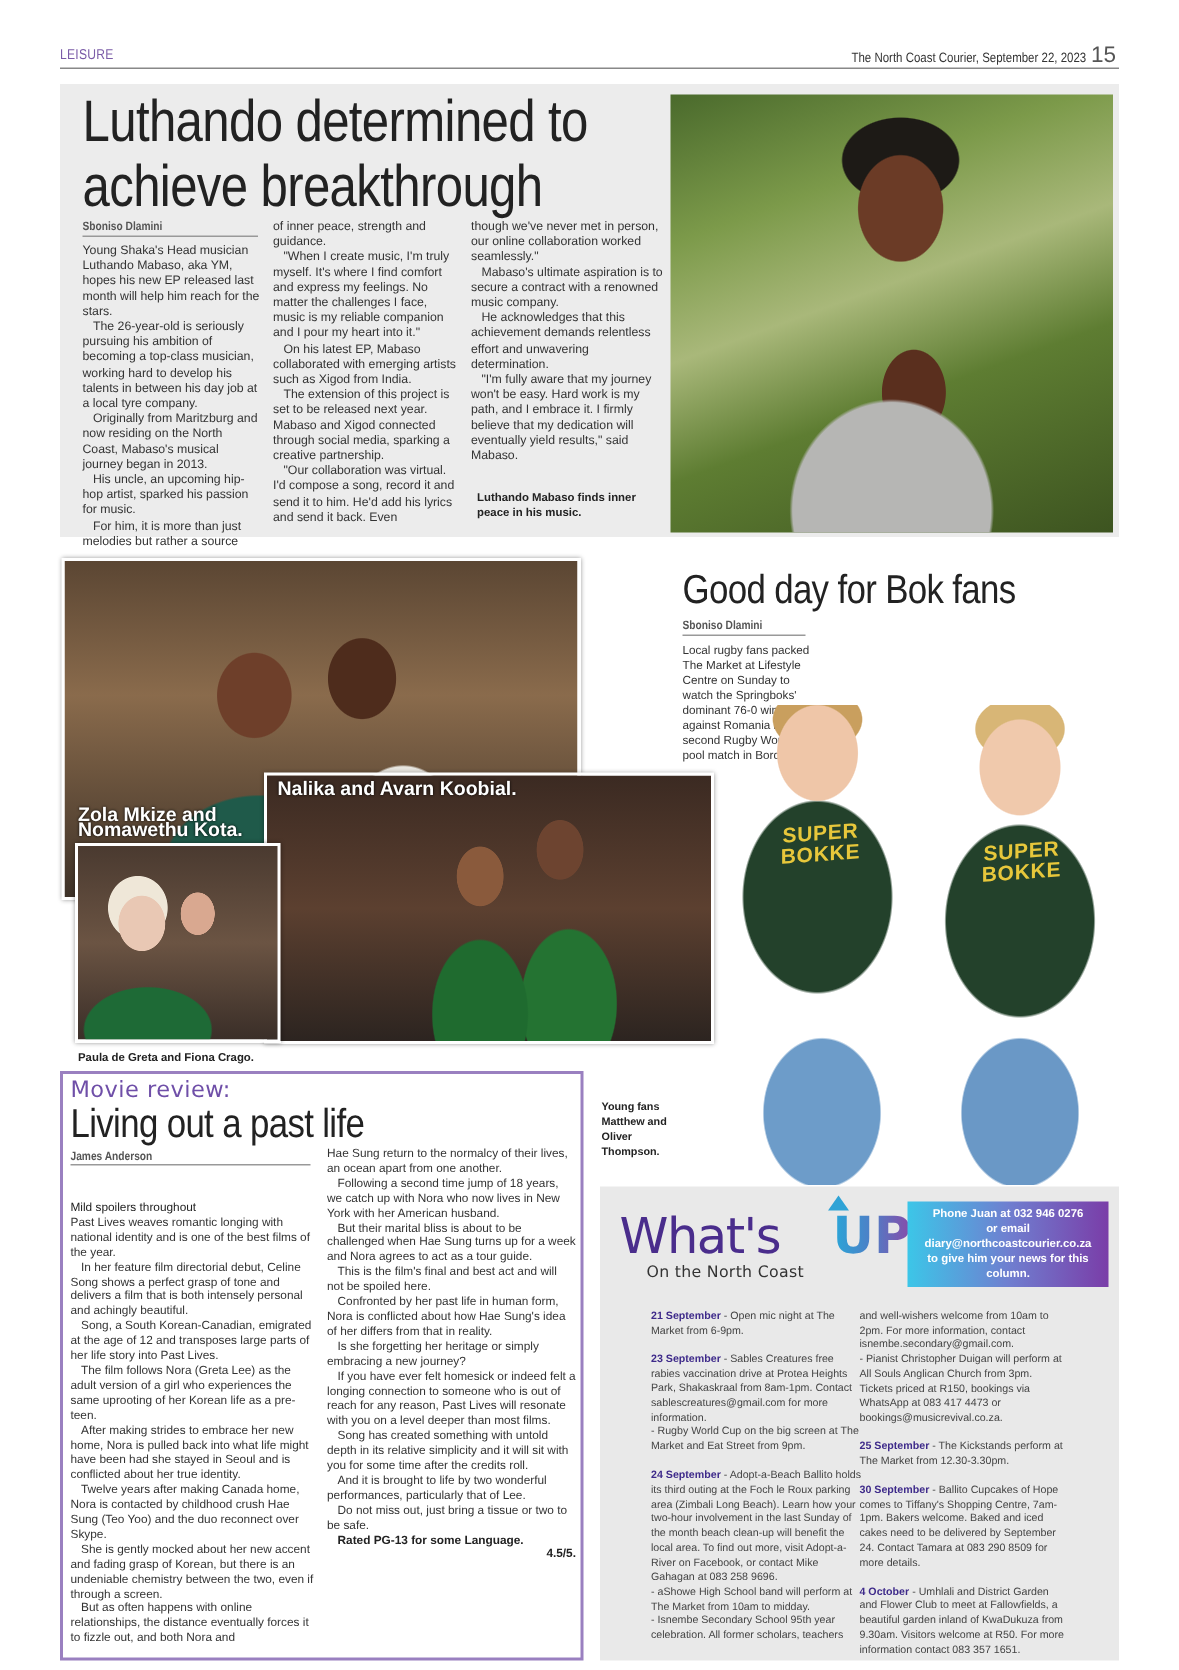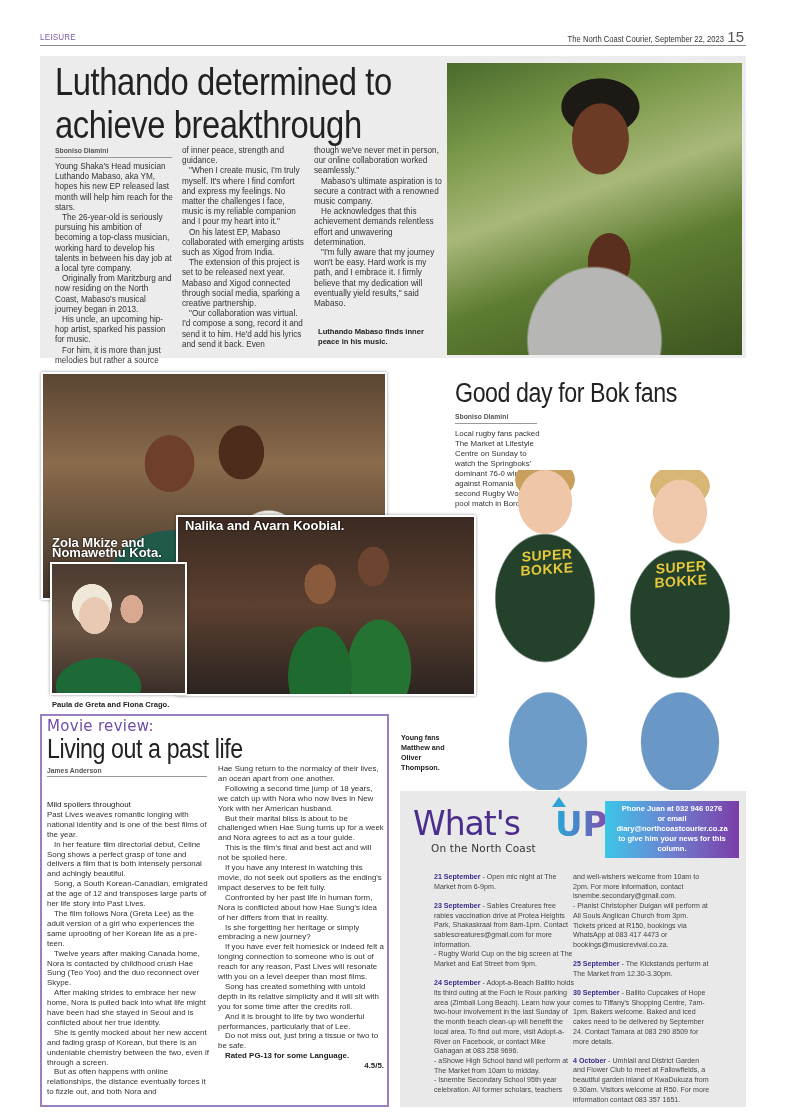--- a/index.html
+++ b/index.html
@@ -158,31 +158,30 @@
 <div class="abs headline headline-3">Living out a past life</div>
 <div class="abs byline" style="left:47px; top:766px;">James Anderson</div>
 <div class="abs byline-rule" style="left:47px; top:776px; width:160px;"></div>
 
 <div class="abs col" style="left:47px; top:780px; width:164px; font-size:7.9px; line-height:9.9px;">
   <p class="first" style="font-weight:normal; color:#222;margin-top:20px;">Mild spoilers throughout</p>
   <p class="first">Past Lives weaves romantic longing with national identity and is one of the best films of the year.</p>
   <p>In her feature film directorial debut, Celine Song shows a perfect grasp of tone and delivers a film that is both intensely personal and achingly beautiful.</p>
   <p>Song, a South Korean-Canadian, emigrated at the age of 12 and transposes large parts of her life story into Past Lives.</p>
   <p>The film follows Nora (Greta Lee) as the adult version of a girl who experiences the same uprooting of her Korean life as a pre-teen.</p>
+  <p>After making strides to embrace her new home, Nora is pulled back into what life might have been had she stayed in Seoul and is conflicted about her true identity.</p>
   <p>Twelve years after making Canada home, Nora is contacted by childhood crush Hae Sung (Teo Yoo) and the duo reconnect over Skype.</p>
-  <p>After making strides to embrace her new home, Nora is pulled back into what life might have been had she stayed in Seoul and is conflicted about her true identity.</p>
   <p>She is gently mocked about her new accent and fading grasp of Korean, but there is an undeniable chemistry between the two, even if through a screen.</p>
   <p>But as often happens with online relationships, the distance eventually forces it to fizzle out, and both Nora and</p>
 </div>
 <div class="abs col" style="left:218px; top:764px; width:166px; font-size:7.9px; line-height:9.9px;">
   <p class="first">Hae Sung return to the normalcy of their lives, an ocean apart from one another.</p>
   <p>Following a second time jump of 18 years, we catch up with Nora who now lives in New York with her American husband.</p>
   <p>But their marital bliss is about to be challenged when Hae Sung turns up for a week and Nora agrees to act as a tour guide.</p>
   <p>This is the film's final and best act and will not be spoiled here.</p>
-  <p>If you have any interest in watching this movie, do not seek out spoilers as the ending's impact deserves to be felt fully.</p>
   <p>Confronted by her past life in human form, Nora is conflicted about how Hae Sung's idea of her differs from that in reality.</p>
   <p>Is she forgetting her heritage or simply embracing a new journey?</p>
   <p>If you have ever felt homesick or indeed felt a longing connection to someone who is out of reach for any reason, Past Lives will resonate with you on a level deeper than most films.</p>
   <p>Song has created something with untold depth in its relative simplicity and it will sit with you for some time after the credits roll.</p>
   <p>And it is brought to life by two wonderful performances, particularly that of Lee.</p>
   <p>Do not miss out, just bring a tissue or two to be safe.</p>
   <p style="font-weight:bold; color:#222;">Rated PG-13 for some Language.</p>
   <p style="font-weight:bold; color:#222;text-align:right;">4.5/5.</p>
 </div>
 

